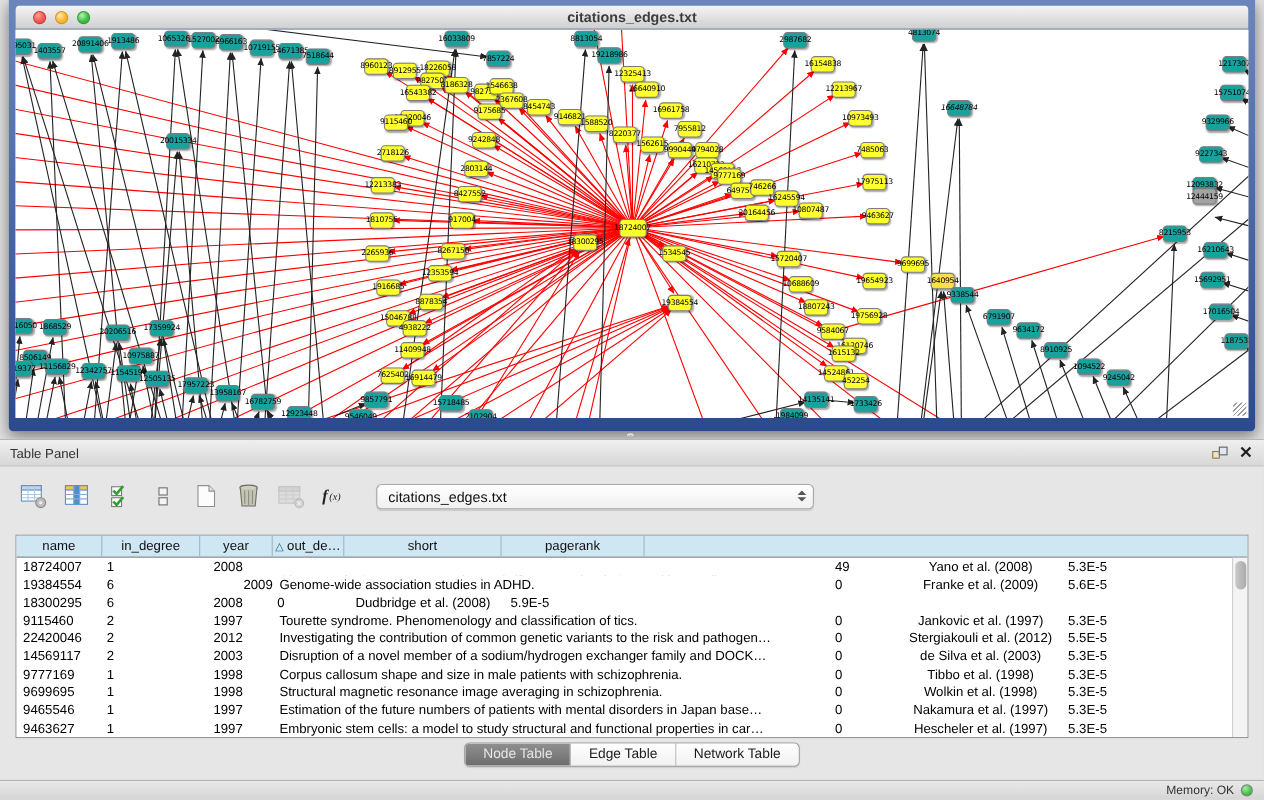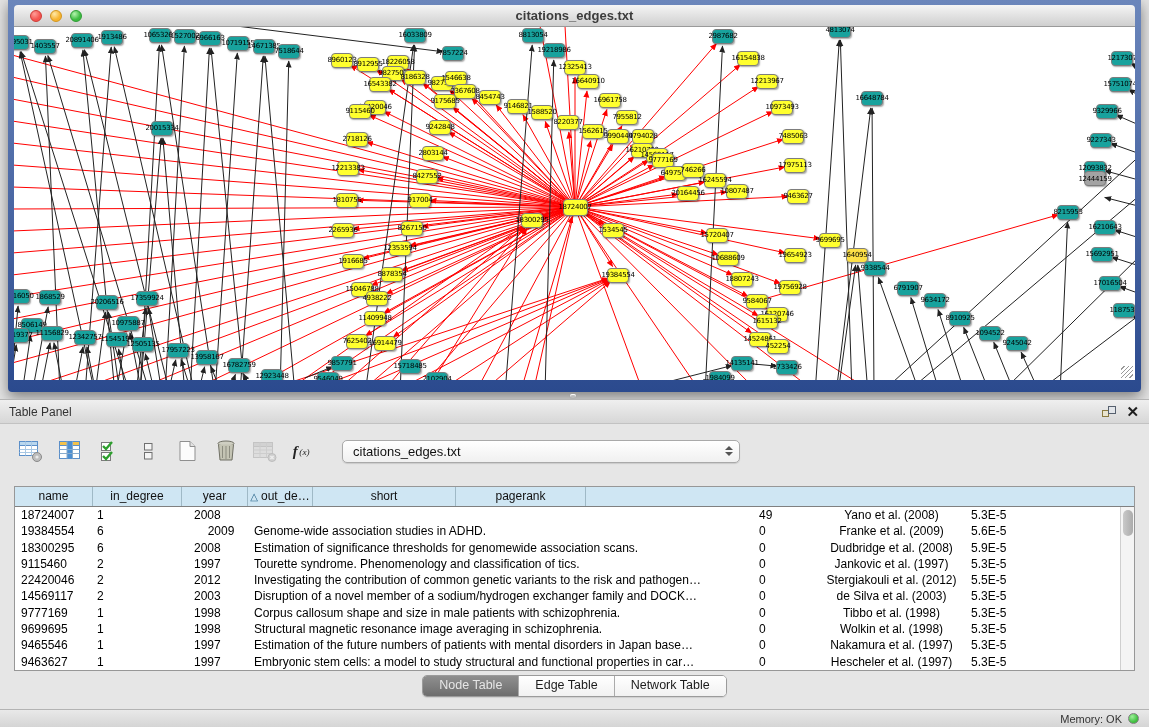--- a/index.html
+++ b/index.html
@@ -429,21 +429,21 @@
           </div>
           <div class="gnode" style="left: 385px; top: 331.5px; background: rgb(24, 162, 157);">
             <span class="lbl">15718485</span>
           </div>
           <div class="gnode" style="left: 303px; top: 344.5px; background: rgb(24, 162, 157);">
             <span class="lbl">9546049</span>
           </div>
           <div class="gnode" style="left: 412px; top: 344.5px; background: rgb(24, 162, 157);">
             <span class="lbl">2102904</span>
           </div>
-          <div class="gnode" style="left: 847px; top: 63.5px; background: rgb(24, 162, 157);">
+          <div class="gnode" style="left: 847px; top: 63.5px; background: rgb(24, 162, 157); font-style: italic;">
             <span class="lbl">16648784</span>
           </div>
           <div class="gnode" style="left: 1043px; top: 177.5px; background: rgb(24, 162, 157);">
             <span class="lbl">8215953</span>
           </div>
           <div class="gnode" style="left: 832px; top: 220.5px; background: #fde047;">
             <span class="lbl">1640954</span>
           </div>
           <div class="gnode" style="left: 850px; top: 233.5px; background: rgb(24, 162, 157);">
             <span class="lbl">9338544</span>
@@ -809,31 +809,30 @@
             <div class="td" style="width: 89px; text-align: left; padding-left: 4px;">1</div>
             <div class="td" style="width: 66px; text-align: left; padding-left: 12px;">2008</div>
             <div class="td" style="width: 507px; text-align: left; padding-left: 6px; margin-top: 13px;">Changes of HCN gene expression and I(f) currents in Nkx2.5-positive cardiomyoc…</div>
             <div class="td" style="width: 65px; text-align: left; padding-left: 4px;">49</div>
             <div class="td" style="width: 143px; text-align: center; padding-left: 0px;">Yano et al. (2008)</div>
             <div class="td" style="width: 130px; text-align: left; padding-left: 8px;">5.3E-5</div>
           </div>
           <div class="trow">
             <div class="td" style="width: 78px; text-align: left; padding-left: 6px;">19384554</div>
             <div class="td" style="width: 89px; text-align: left; padding-left: 4px;">6</div>
-            <div class="td" style="width: 66px; text-align: center; padding-left: 12px;">2009</div>
+            <div class="td" style="width: 66px; text-align: right; padding-left: 12px;">2009</div>
             <div class="td" style="width: 507px; text-align: left; padding-left: 6px;">Genome-wide association studies in ADHD.</div>
             <div class="td" style="width: 65px; text-align: left; padding-left: 4px;">0</div>
             <div class="td" style="width: 143px; text-align: center; padding-left: 0px;">Franke et al. (2009)</div>
             <div class="td" style="width: 130px; text-align: left; padding-left: 8px;">5.6E-5</div>
           </div>
           <div class="trow">
             <div class="td" style="width: 78px; text-align: left; padding-left: 6px;">18300295</div>
             <div class="td" style="width: 89px; text-align: left; padding-left: 4px;">6</div>
             <div class="td" style="width: 66px; text-align: left; padding-left: 12px;">2008</div>
-            <div class="td" style="width: 507px; text-align: left; padding-left: 6px;">Estimation of significance thresholds for genomewide association scans.</div>
             <div class="td" style="width: 65px; text-align: left; padding-left: 4px;">0</div>
             <div class="td" style="width: 143px; text-align: center; padding-left: 0px;">Dudbridge et al. (2008)</div>
             <div class="td" style="width: 130px; text-align: left; padding-left: 8px;">5.9E-5</div>
           </div>
           <div class="trow">
             <div class="td" style="width: 78px; text-align: left; padding-left: 6px;">9115460</div>
             <div class="td" style="width: 89px; text-align: left; padding-left: 4px;">2</div>
             <div class="td" style="width: 66px; text-align: left; padding-left: 12px;">1997</div>
             <div class="td" style="width: 507px; text-align: left; padding-left: 6px;">Tourette syndrome. Phenomenology and classification of tics.</div>
             <div class="td" style="width: 65px; text-align: left; padding-left: 4px;">0</div>

